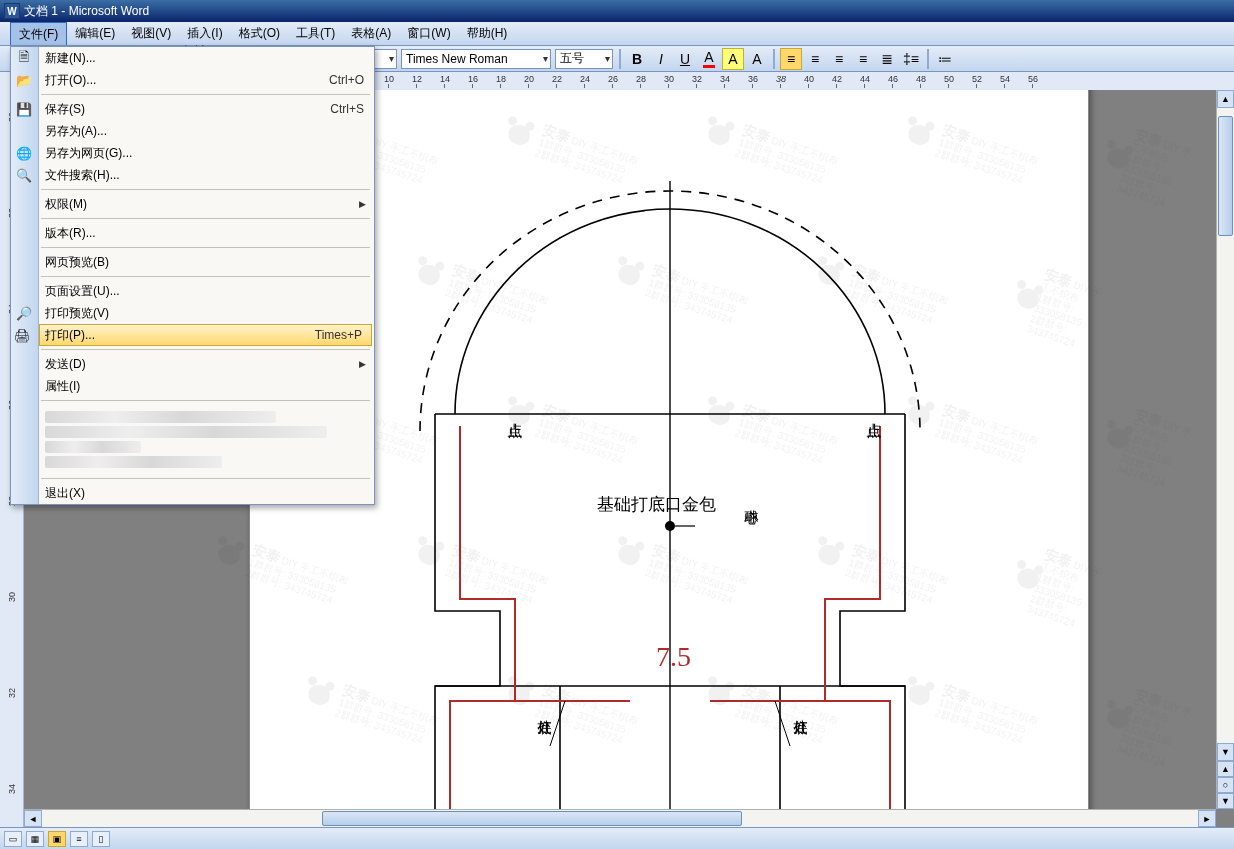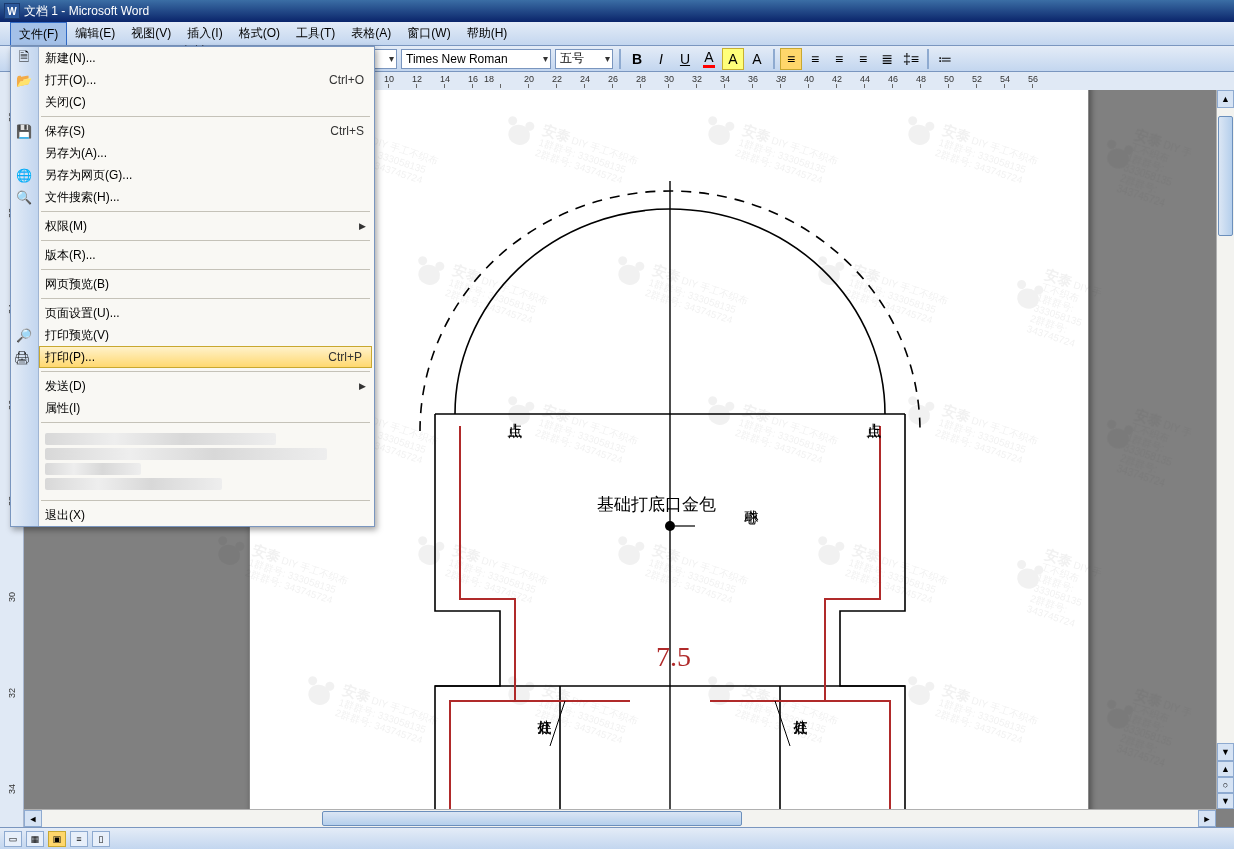--- a/index.html
+++ b/index.html
@@ -349,21 +349,21 @@
   <div class="doc-region">
     <div class="h-ruler">
         <span class="tick" style="left: 360px;">10</span>
         <div style="position: absolute; top: 12px; width: 1px; height: 4px; background: rgb(102, 102, 102); left: 364px;"></div>
         <span class="tick" style="left: 388px;">12</span>
         <div style="position: absolute; top: 12px; width: 1px; height: 4px; background: rgb(102, 102, 102); left: 392px;"></div>
         <span class="tick" style="left: 416px;">14</span>
         <div style="position: absolute; top: 12px; width: 1px; height: 4px; background: rgb(102, 102, 102); left: 420px;"></div>
         <span class="tick" style="left: 444px;">16</span>
         <div style="position: absolute; top: 12px; width: 1px; height: 4px; background: rgb(102, 102, 102); left: 448px;"></div>
-        <span class="tick" style="left: 460px;">18</span>
+        <span class="tick" style="left: 472px;">18</span>
         <div style="position: absolute; top: 12px; width: 1px; height: 4px; background: rgb(102, 102, 102); left: 476px;"></div>
         <span class="tick" style="left: 500px;">20</span>
         <div style="position: absolute; top: 12px; width: 1px; height: 4px; background: rgb(102, 102, 102); left: 504px;"></div>
         <span class="tick" style="left: 528px;">22</span>
         <div style="position: absolute; top: 12px; width: 1px; height: 4px; background: rgb(102, 102, 102); left: 532px;"></div>
         <span class="tick" style="left: 556px;">24</span>
         <div style="position: absolute; top: 12px; width: 1px; height: 4px; background: rgb(102, 102, 102); left: 560px;"></div>
         <span class="tick" style="left: 584px;">26</span>
         <div style="position: absolute; top: 12px; width: 1px; height: 4px; background: rgb(102, 102, 102); left: 588px;"></div>
         <span class="tick" style="left: 612px;">28</span>
@@ -570,23 +570,20 @@
 
   <div class="fm-item">
     <span class="fm-icon">🗎</span>
     <span class="fm-label">新建(N)...</span>
   </div>
   <div class="fm-item">
     <span class="fm-icon" style="color:#e8b53a">📂</span>
     <span class="fm-label">打开(O)...</span>
     <span class="fm-accel">Ctrl+O</span>
   </div>
-  <div class="fm-item">
-    <span class="fm-label">关闭(C)</span>
-  </div>
   <div class="fm-sep"></div>
   <div class="fm-item">
     <span class="fm-icon" style="color:#3b6ea5">💾</span>
     <span class="fm-label">保存(S)</span>
     <span class="fm-accel">Ctrl+S</span>
   </div>
   <div class="fm-item">
     <span class="fm-label">另存为(A)...</span>
   </div>
   <div class="fm-item">
@@ -614,21 +611,21 @@
   <div class="fm-item">
     <span class="fm-label">页面设置(U)...</span>
   </div>
   <div class="fm-item">
     <span class="fm-icon">🔎</span>
     <span class="fm-label">打印预览(V)</span>
   </div>
   <div class="fm-item highlight">
     <span class="fm-icon">🖨</span>
     <span class="fm-label">打印(P)...</span>
-    <span class="fm-accel">Ctrl+P</span>
+    <span class="fm-accel">Times+P</span>
   </div>
   <div class="fm-sep"></div>
   <div class="fm-item">
     <span class="fm-label">发送(D)</span>
     <span class="fm-arrow">▶</span>
   </div>
   <div class="fm-item">
     <span class="fm-label">属性(I)</span>
   </div>
   <div class="fm-sep"></div>

